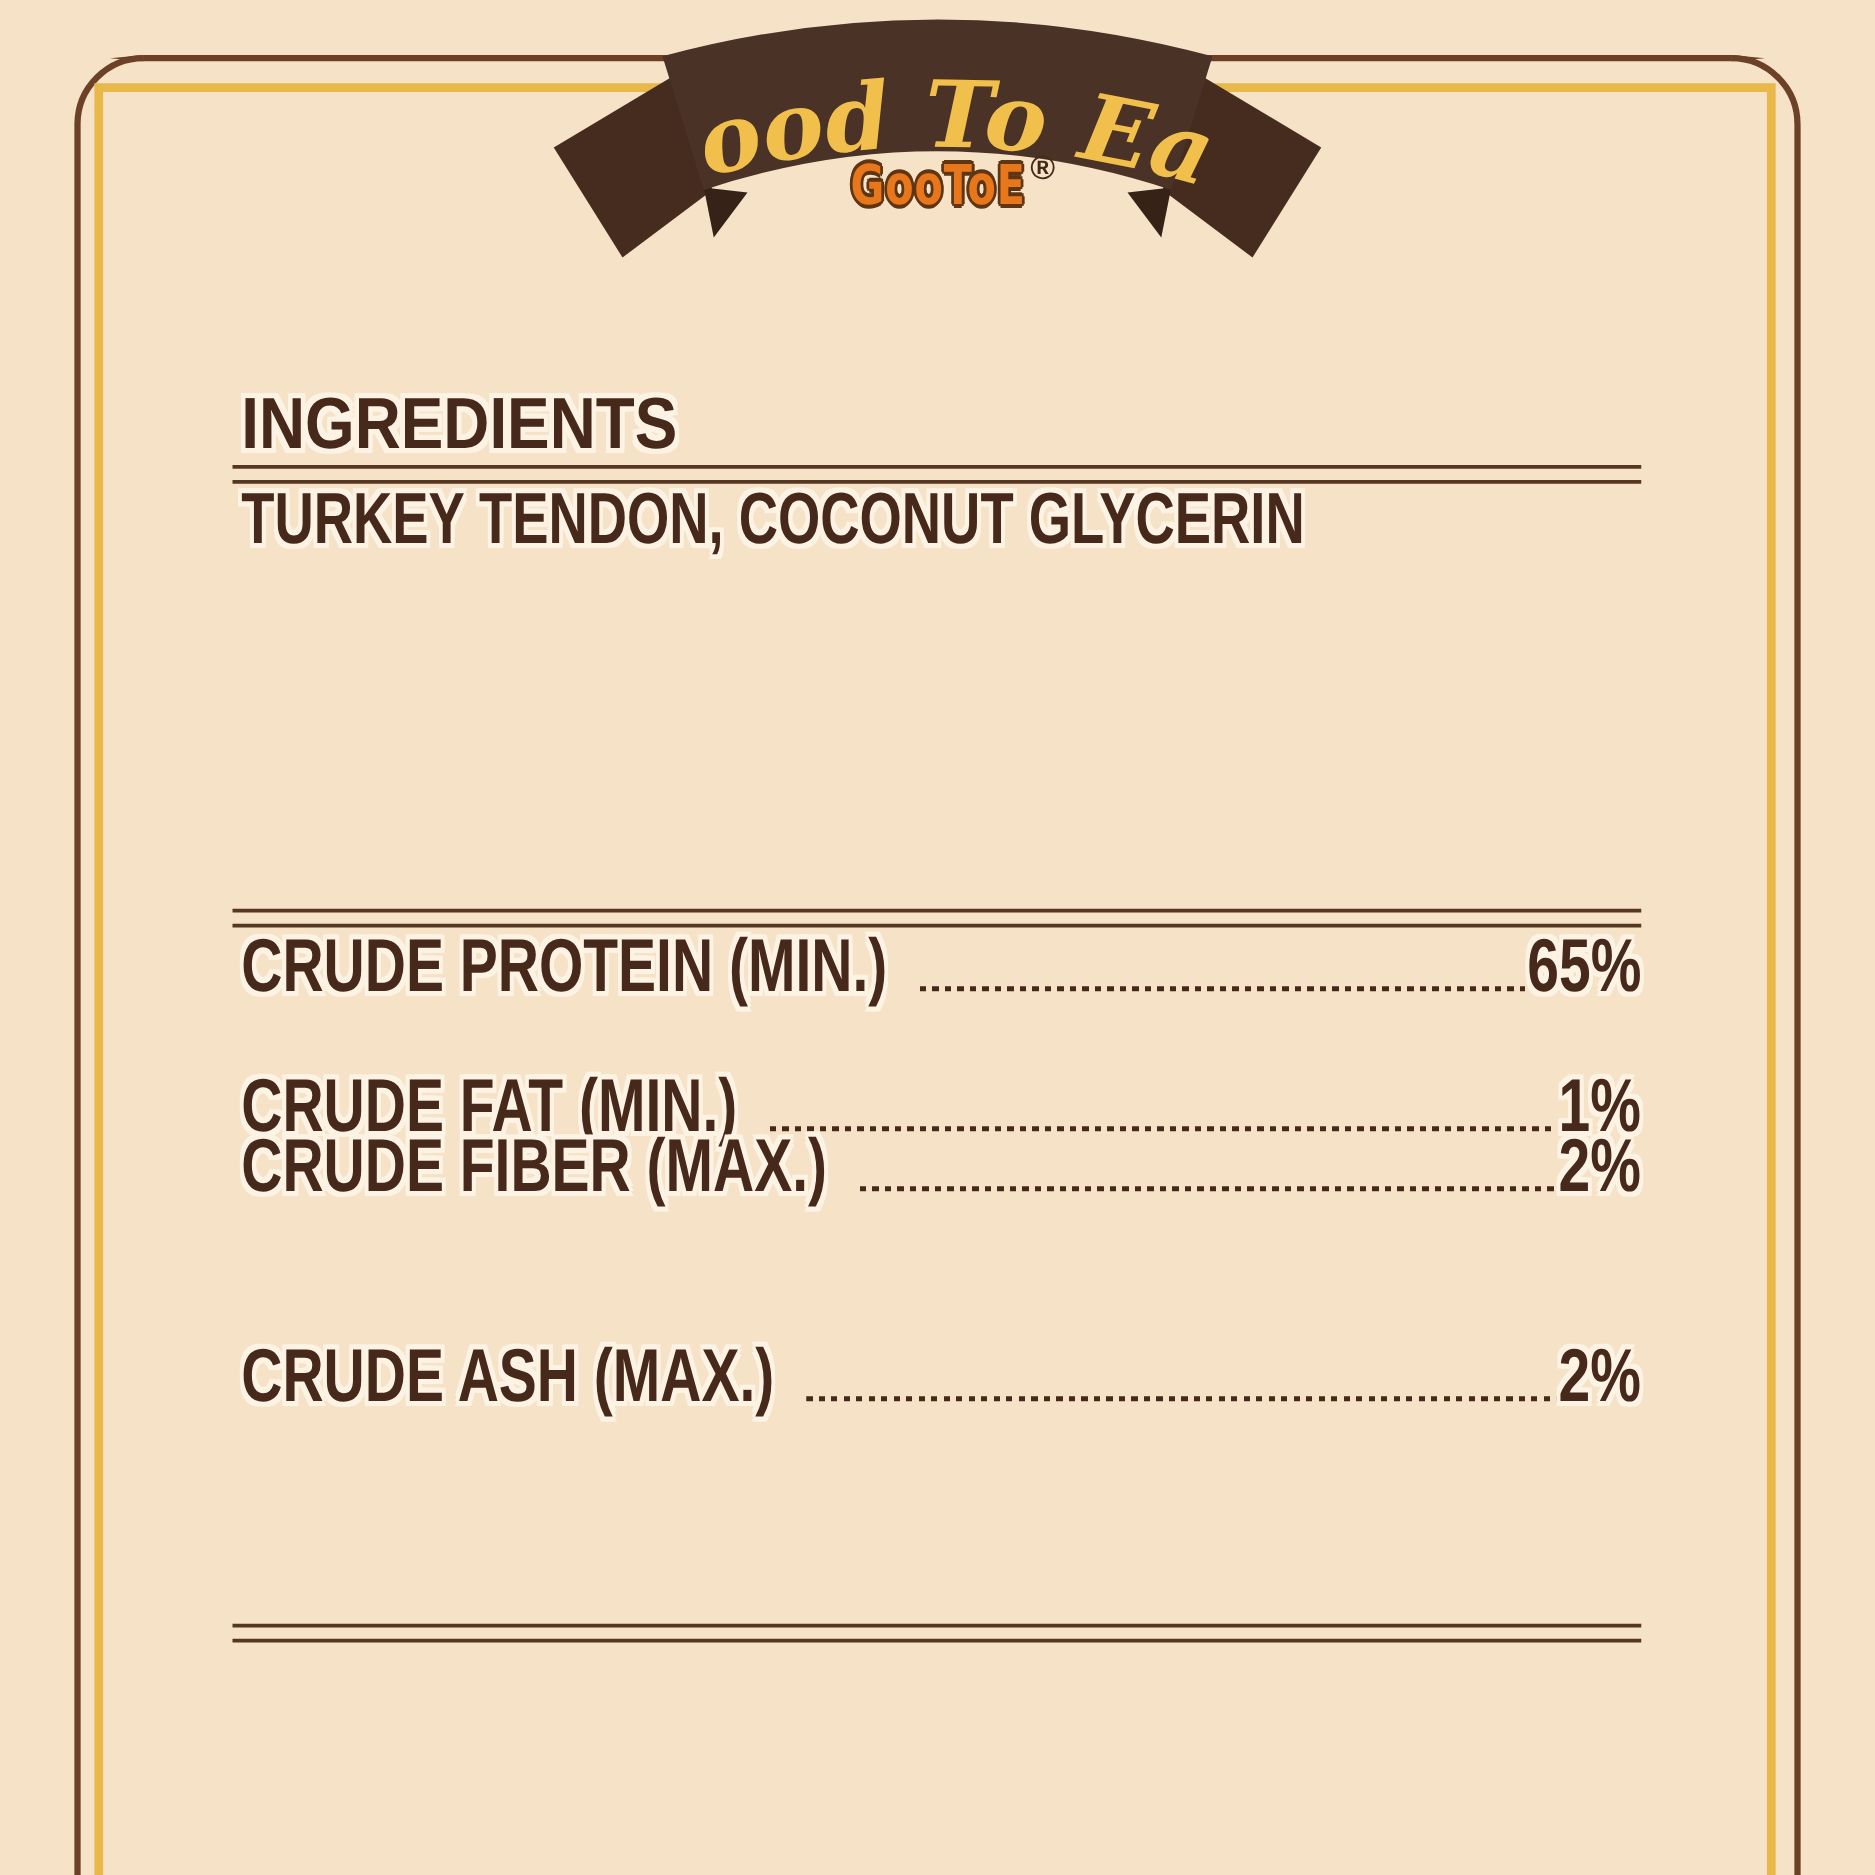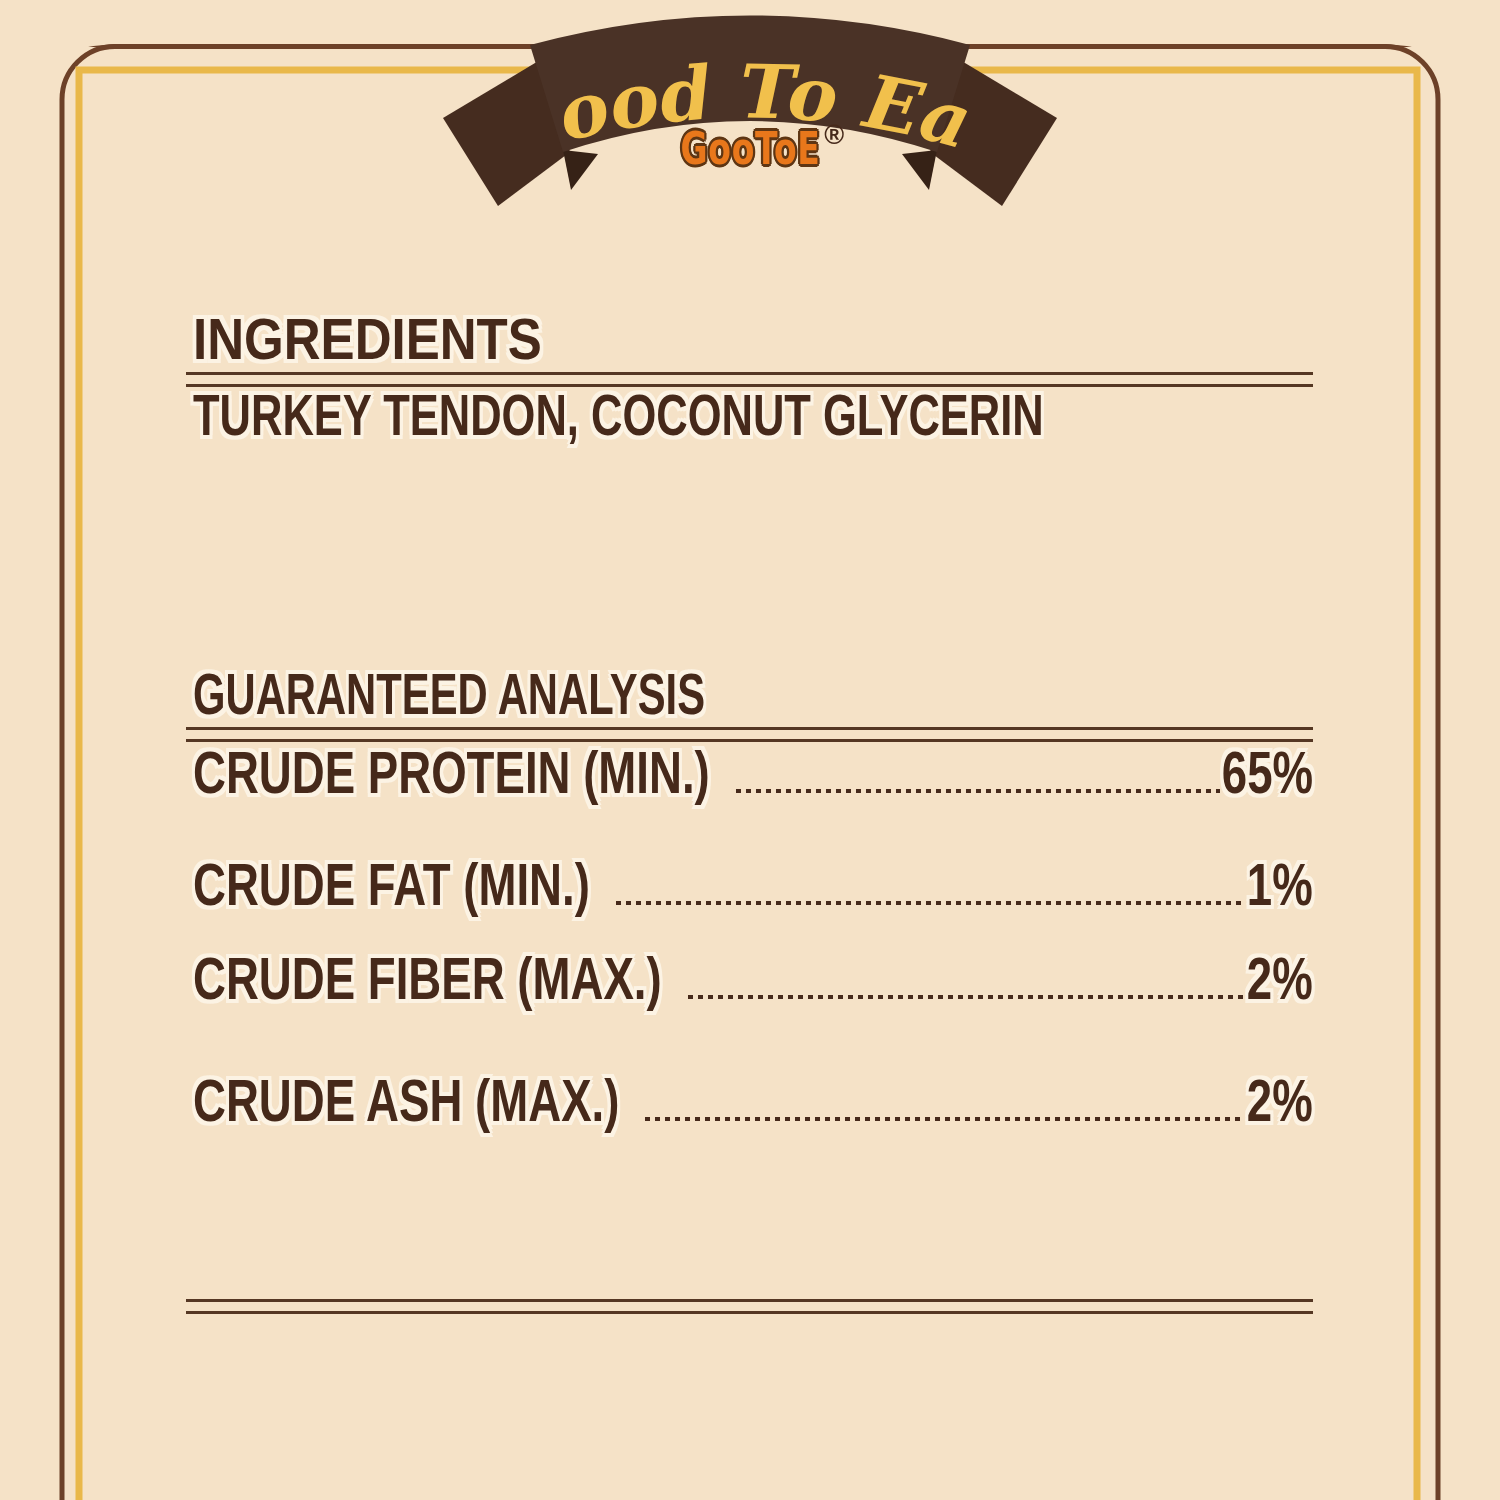--- a/index.html
+++ b/index.html
@@ -93,36 +93,33 @@
   </div>
 
   <div class="txt h1" style="top:310px">
     <span style="display: inline-block; transform-origin: left bottom; transform: scaleX(0.88); margin-right: -47.52px;">INGREDIENTS</span>
   </div>
   <div class="rule" style="top:372px"></div>
   <div class="txt body-line" style="top:386px">
     <span style="display: inline-block; transform-origin: left bottom; transform: scaleX(0.75); margin-right: -283.5px;">TURKEY TENDON, COCONUT GLYCERIN</span>
   </div>
 
-  <div class="txt h1" style="top:665px">
-    <span style="display: inline-block; transform-origin: left bottom; transform: scaleX(0.72); margin-right: -199.08px;">GUARANTEED ANALYSIS</span>
-  </div>
   <div class="rule" style="top:727px"></div>
 
   <div class="ga-row" style="top:743px">
     <span class="txtbit" style="display: inline-block; transform-origin: left bottom; transform: scaleX(0.76); margin-right: -163.2px;">CRUDE PROTEIN (MIN.)</span>
     <div class="leader"></div>
     <span class="txtbit" style="display: inline-block; transform-origin: right bottom; transform: scaleX(0.76); margin-left: -28.8px;">65%</span>
   </div>
   <div class="ga-row" style="top:855px">
     <span class="txtbit" style="display: inline-block; transform-origin: left bottom; transform: scaleX(0.76); margin-right: -125.28px;">CRUDE FAT (MIN.)</span>
     <div class="leader"></div>
     <span class="txtbit" style="display: inline-block; transform-origin: right bottom; transform: scaleX(0.76); margin-left: -20.88px;">1%</span>
   </div>
-  <div class="ga-row" style="top:949px">
+  <div class="ga-row" style="top:903px">
     <span class="txtbit" style="display: inline-block; transform-origin: left bottom; transform: scaleX(0.76); margin-right: -148.08px;">CRUDE FIBER (MAX.)</span>
     <div class="leader"></div>
     <span class="txtbit" style="display: inline-block; transform-origin: right bottom; transform: scaleX(0.76); margin-left: -20.88px;">2%</span>
   </div>
   <div class="ga-row" style="top:1071px">
     <span class="txtbit" style="display: inline-block; transform-origin: left bottom; transform: scaleX(0.76); margin-right: -134.64px;">CRUDE ASH (MAX.)</span>
     <div class="leader"></div>
     <span class="txtbit" style="display: inline-block; transform-origin: right bottom; transform: scaleX(0.76); margin-left: -20.88px;">2%</span>
   </div>
 

